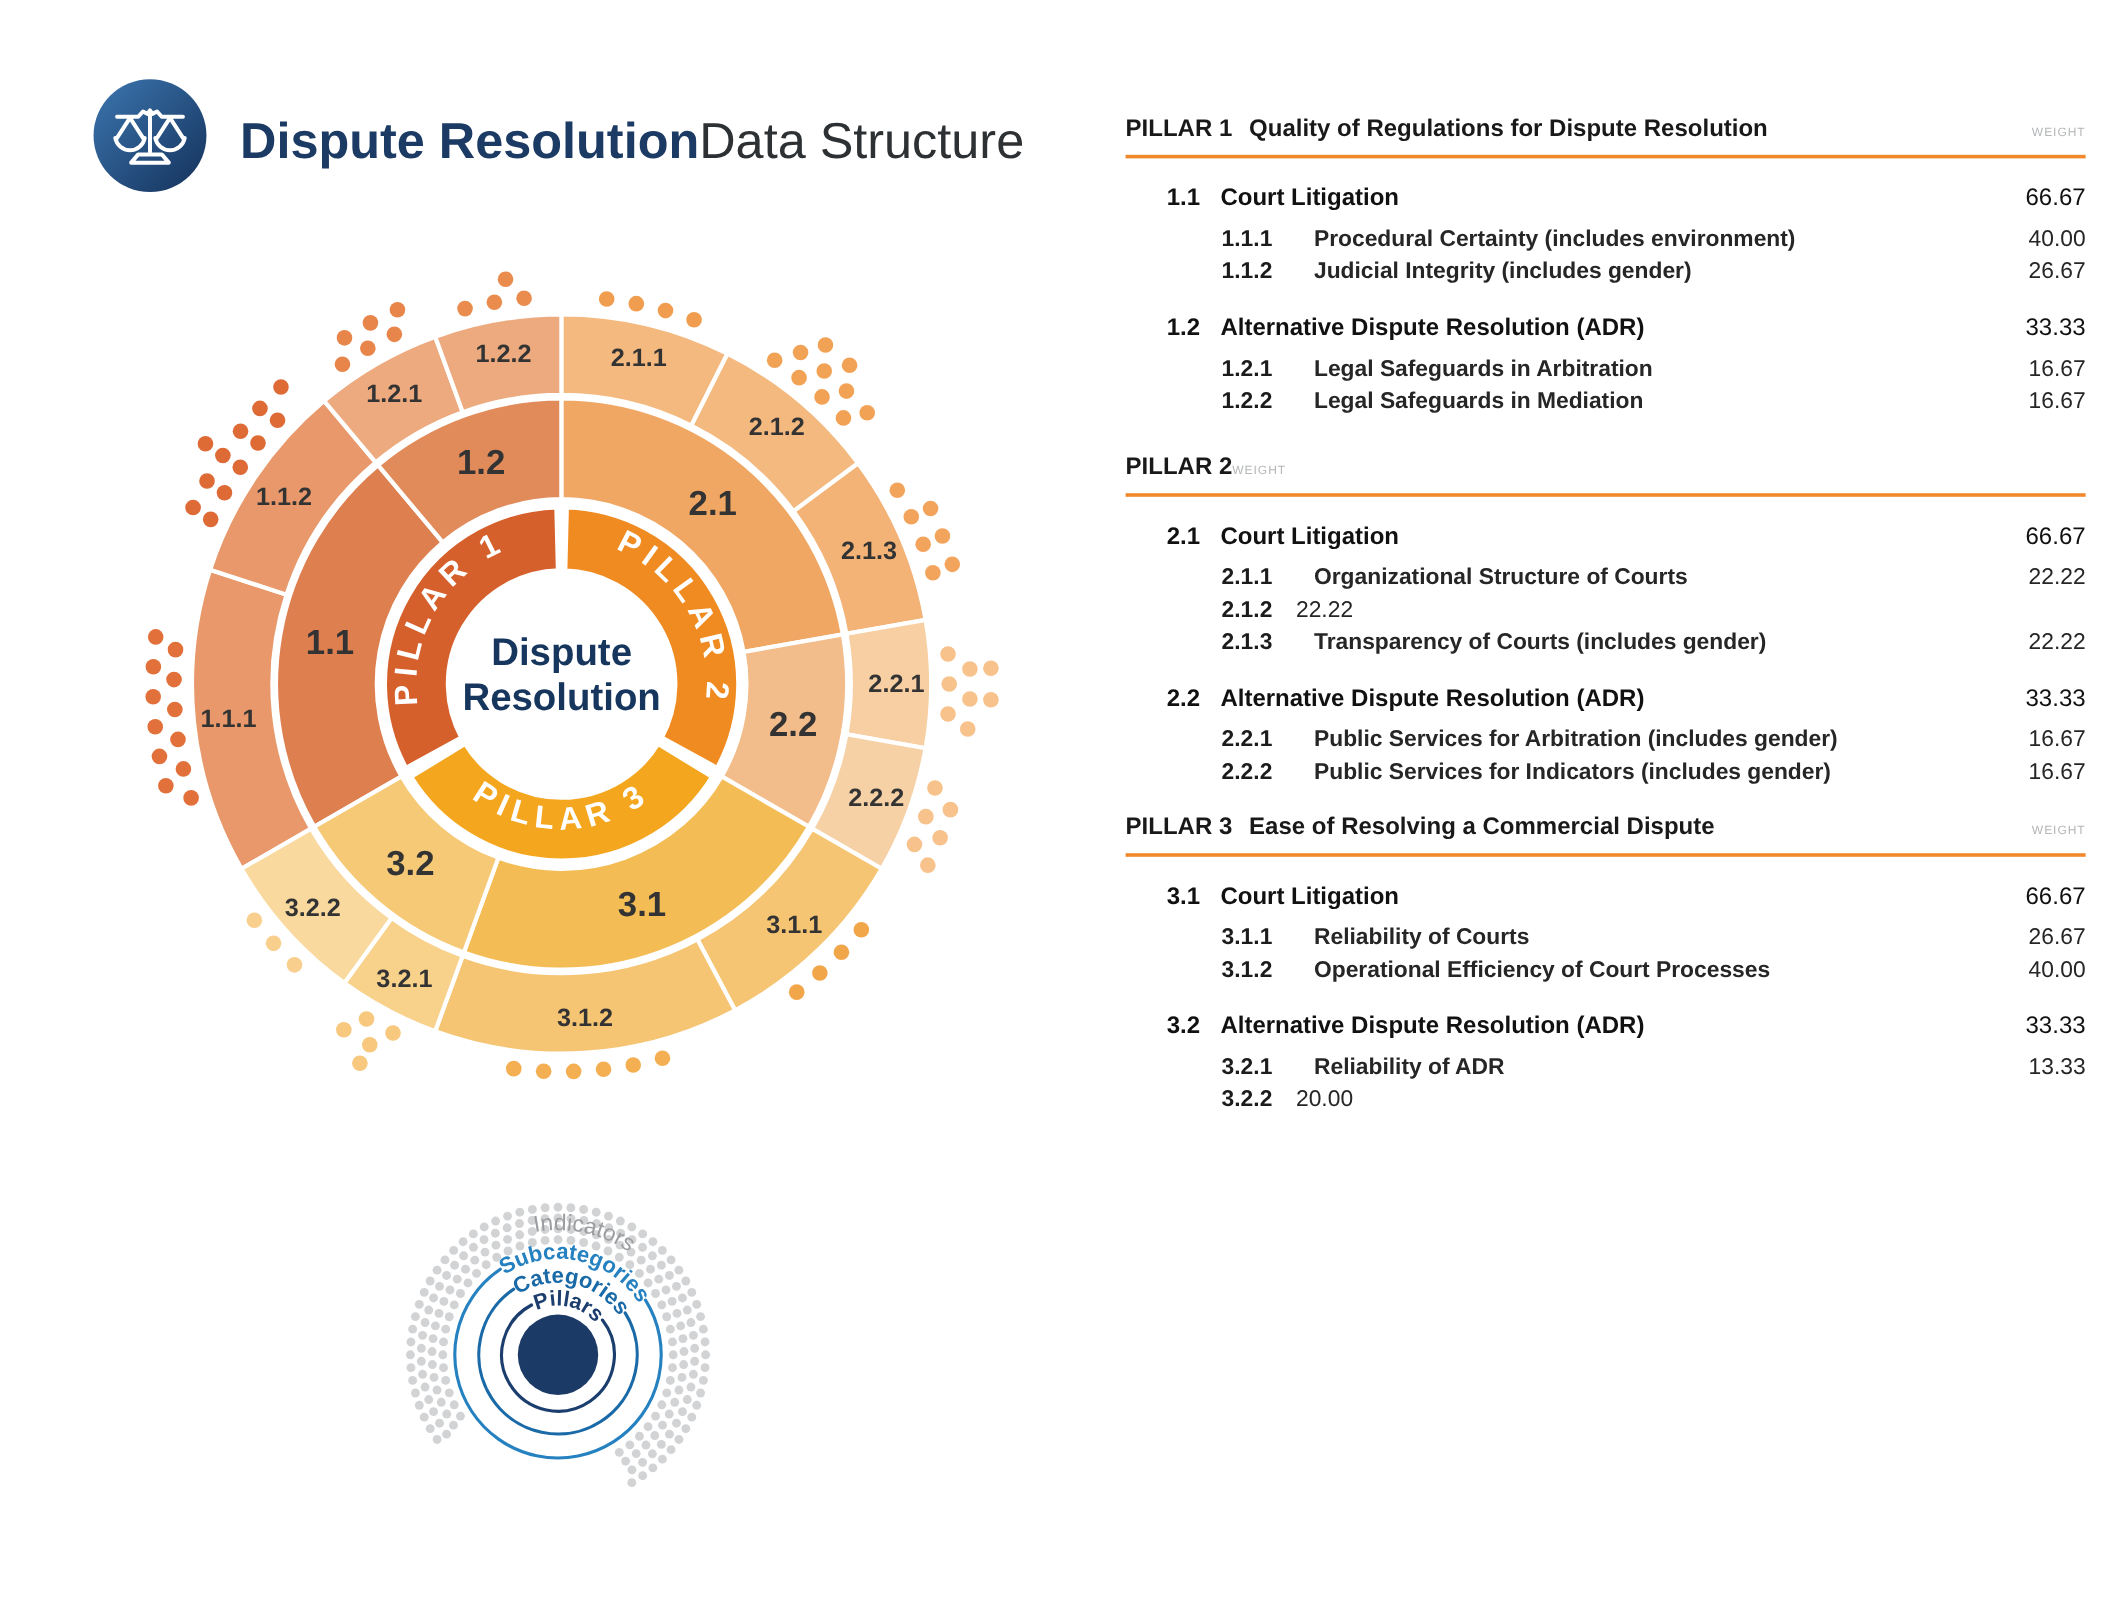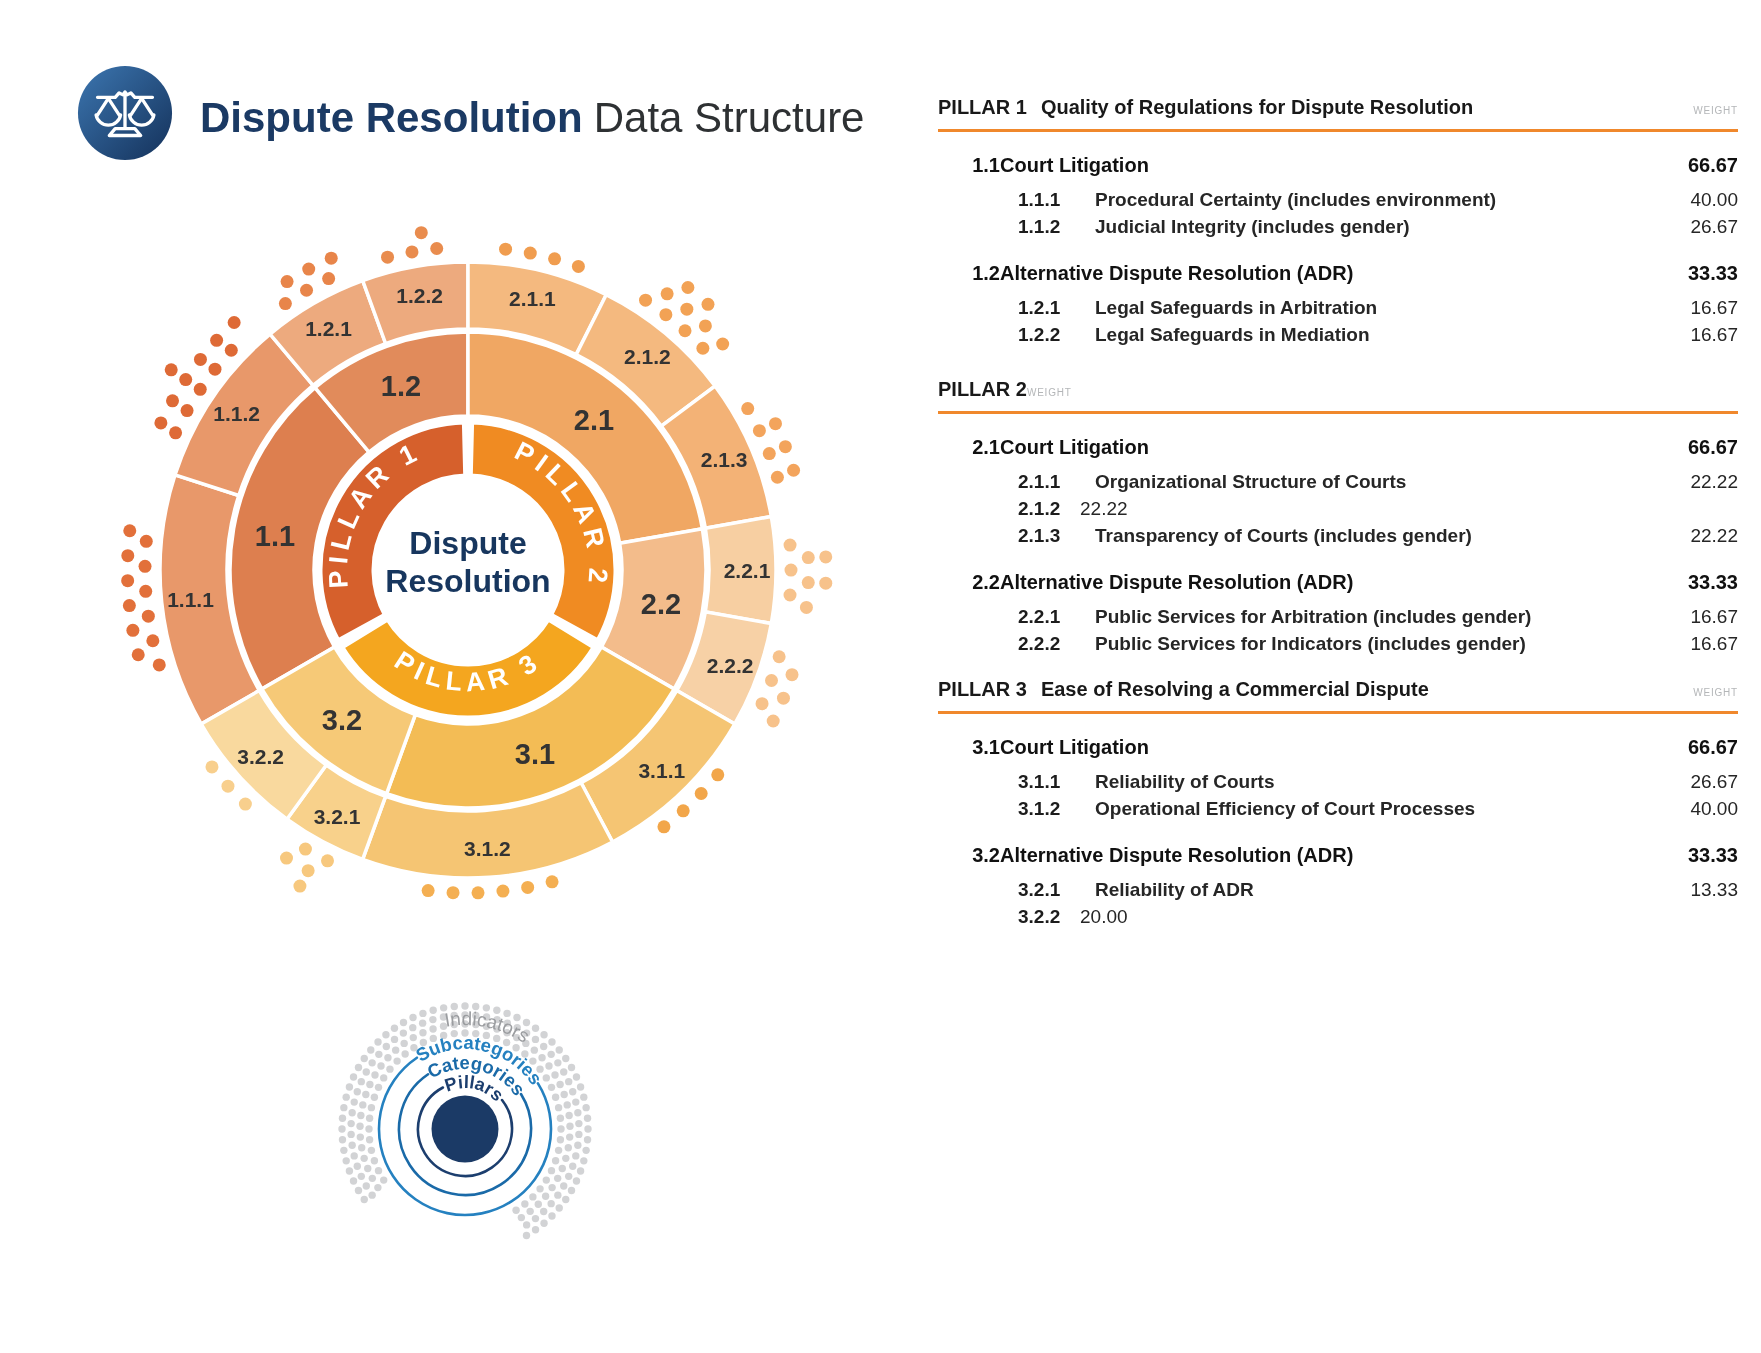--- a/index.html
+++ b/index.html
@@ -2,37 +2,37 @@
 <html style="--navy: #1B3A64; --title-gray: #2E3133; --accent: #F0882C; --wgray: #B4B6B8;"><head>
 <meta charset="utf-8">
 <style>
   html,body{margin:0;padding:0;background:#fff}
   .canvas{position:relative;width:1761px;height:1353px;background:#ffffff;
           font-family:"Liberation Sans",sans-serif;overflow:hidden}
   
   .logo{position:absolute;left:76px;top:64px;width:98px;height:98px}
   .title{position:absolute;left:200px;top:94px;font-size:42px;white-space:nowrap}
   .title .b{font-weight:700;color:var(--navy,#1B3A64)}
-  .title .r{font-weight:400;color:var(--title-gray,#2E3133);margin-left:11px}
+  .title .r{font-weight:400;color:var(--title-gray,#2E3133);}
   
   #wheel{position:absolute;left:78px;top:180px;width:780px;height:780px}
   #legend{position:absolute;left:329px;top:993px;width:272px;height:272px}
   
   .wtable{position:absolute;left:938px;top:96px;width:800px;color:#1a1a1a}
   .psec{position:absolute;left:0;width:100%}
   .phead{display:flex;align-items:baseline;font-size:20px;font-weight:700;color:#191919}
   .pid{min-width:88px}
   .ptitle{margin-left:14px;flex:1}
   .wlabel{font-weight:400;font-size:10px;color:var(--wgray,#B4B6B8);letter-spacing:.8px}
   .rule{height:3px;background:var(--accent,#F0882C);margin-top:10px}
   .crow{display:flex;align-items:baseline;margin-top:18px;font-size:20px;font-weight:700;
         color:#111;line-height:30px}
   .cid{width:62px;text-align:right}
-  .cname{flex:1}
-  .cweight{font-weight:700}
+  .cname{margin-left:17px;flex:1}
+  .cweight{font-weight:400}
   .srow{display:flex;align-items:baseline;font-size:19px;line-height:27px;color:#262626}
   .crow + .srow{margin-top:6px}
   .sid{margin-left:80px;width:62px;font-weight:700;color:#1c1c1c}
   .sname{margin-left:15px;flex:1;font-weight:700}
   .sweight{font-weight:400}
 </style>
 </head>
 <body>
 
 <div class="canvas">

